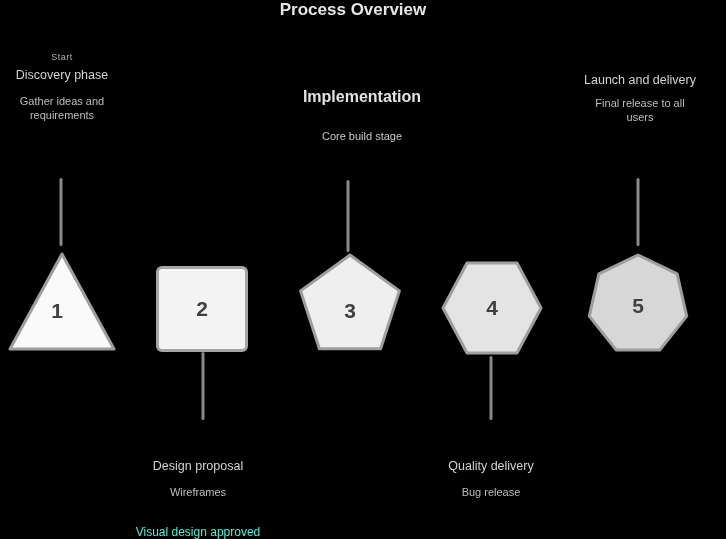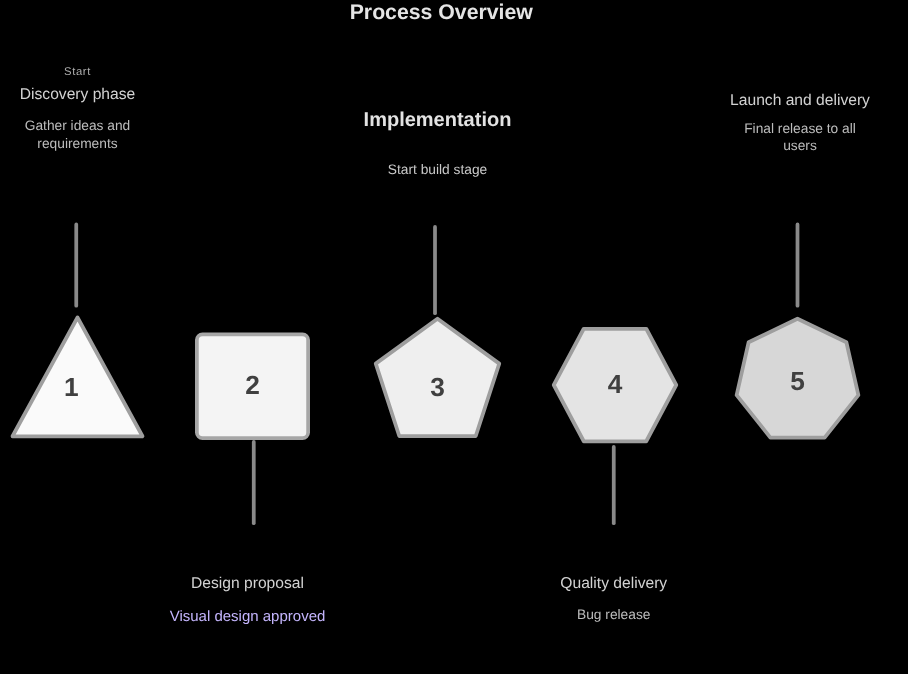--- a/index.html
+++ b/index.html
@@ -17,21 +17,21 @@
     font-size:17px;font-weight:bold;color:#e5e5e5;white-space:nowrap;
   }
 
   .lbl{
     position:absolute;transform:translateX(-50%);
     width:220px;text-align:center;
   }
   .kicker{font-size:9px;color:#b0b0b0;letter-spacing:.5px;margin-bottom:6px;}
   .line-md{font-size:12.5px;color:#d2d2d2;margin-bottom:12px;white-space:nowrap;}
   .line-sm{font-size:11px;color:#bdbdbd;line-height:14px;white-space:nowrap;}
-  .line-bright{font-size:12px;color:#c4b5fd;margin-top:13px;white-space:nowrap;}
+  .line-bright{font-size:12px;color:#5eead4;margin-top:26px;white-space:nowrap;}
   .heading{font-size:16px;font-weight:bold;color:#e3e3e3;margin-bottom:24px;white-space:nowrap;}
   .sub{font-size:11px;color:#c9c9c9;white-space:nowrap;}
 
   .connector{
     position:absolute;width:3px;background:#8a8a8a;border-radius:2px;
     transform:translateX(-50%);
   }
 
   .shape{position:absolute;}
   .shape polygon{stroke:#9e9e9e;stroke-width:3;stroke-linejoin:round;}
@@ -68,26 +68,27 @@
   <svg class="shape" style="left:6px;top:250px;" width="112" height="104" viewBox="0 0 112 104">
     <polygon class="f0" points="56,4 108,99 4,99"></polygon>
   </svg>
   <div class="num" style="left:57px;top:311px;">1</div>
 
   <div class="square"></div>
   <div class="num" style="left:202px;top:309px;">2</div>
   <div class="connector" style="left:203px;top:352px;height:68px;"></div>
   <div class="lbl" style="left:198px;top:459px;">
     <div class="line-md">Design proposal</div>
+    <div class="line-sm">Wireframes</div>
     <div class="line-bright">Visual design approved</div>
   </div>
 
-  <div class="lbl" style="left:350px;top:88px;">
+  <div class="lbl" style="left:362px;top:88px;">
     <div class="heading">Implementation</div>
-    <div class="sub">Start build stage</div>
+    <div class="sub">Core build stage</div>
   </div>
   <div class="connector" style="left:348px;top:180px;height:72px;"></div>
   <svg class="shape" style="left:296px;top:252px;" width="108" height="102" viewBox="0 0 108 102">
     <polygon class="f2" points="54,3 103.4,38.9 84.6,96.8 23.4,96.8 4.6,38.9"></polygon>
   </svg>
   <div class="num" style="left:350px;top:311px;">3</div>
 
   <svg class="shape" style="left:440px;top:260px;" width="104" height="96" viewBox="0 0 104 96">
     <polygon class="f3" points="27,3 77,3 101,48 77,93 27,93 3,48"></polygon>
   </svg>

